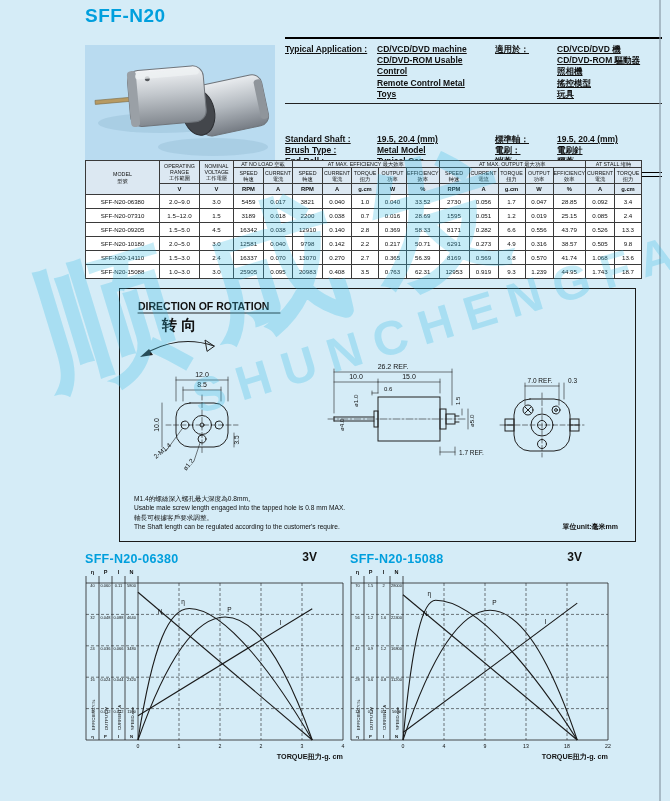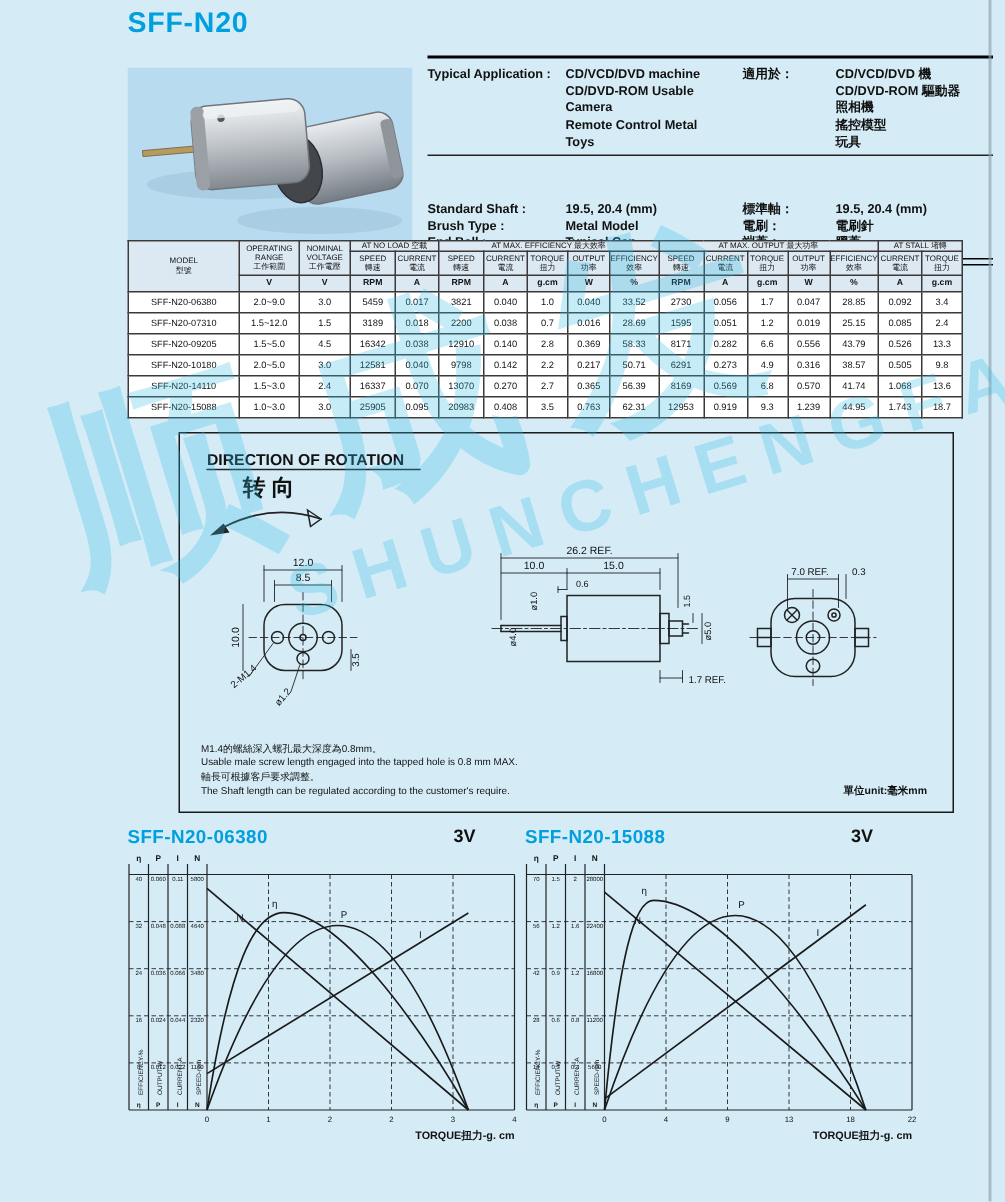--- a/index.html
+++ b/index.html
@@ -9,21 +9,21 @@
   
   #page-title{left:85px;top:5px;font-size:19px;font-weight:bold;color:#009fdd;letter-spacing:.5px;}
   
   #product-panel{left:85px;top:45px;width:190px;height:115px;}
   
   #info{left:285px;top:37px;width:377px;font-size:8.5px;font-weight:600;}
   .rule-top{border-top:2.5px solid #000;height:0;}
   .rule-thin{border-top:1px solid #222;height:0;margin:3px 0 3px 0;}
   .rule-double{border-top:1.5px solid #000;border-bottom:1.5px solid #000;height:3px;margin-top:4px;}
   .info-grid{display:grid;grid-template-columns:92px 118px 62px 100px;line-height:11.2px;padding-top:5px;}
-  .info-grid div{white-space:nowrap;}
+  .info-grid div{white-space:nowrap;text-decoration:underline;}
   .lbl{font-weight:bold;}
   
   #spec-table{left:85px;top:160px;border-collapse:collapse;table-layout:fixed;background:#fff;}
   #spec-table th,#spec-table td{border:1px solid #3a3a3a;padding:0;text-align:center;vertical-align:middle;}
   #spec-table th{background:#dce8f2;font-weight:normal;font-size:5.3px;line-height:6.2px;}
   #spec-table td{font-size:6.2px;height:13px;background:#fff;}
   #spec-table .unit{font-size:5.8px;font-weight:bold;height:10px;background:#dce8f2;}
   #spec-table td.model{font-size:6.1px;}
   
   #drawing-box{left:75px;top:288px;width:515px;height:252px;border:1.5px solid #1a1a1a;margin-left:44px;}
@@ -88,21 +88,21 @@
   <div class="info-grid">
     <div class="lbl">Typical Application :</div>
     <div>CD/VCD/DVD machine</div>
     <div class="lbl">適用於：</div>
     <div>CD/VCD/DVD 機</div>
     <div></div>
       <div>CD/DVD-ROM Usable</div>
     <div></div>
       <div>CD/DVD-ROM 驅動器</div>
     <div></div>
-      <div>Camera</div>
+      <div>Control</div>
     <div></div>
       <div>照相機</div>
     <div></div>
       <div>Remote Control Metal</div>
     <div></div>
       <div>搖控模型</div>
     <div></div>
       <div>Toys</div>
     <div></div>
       <div>玩具</div>

